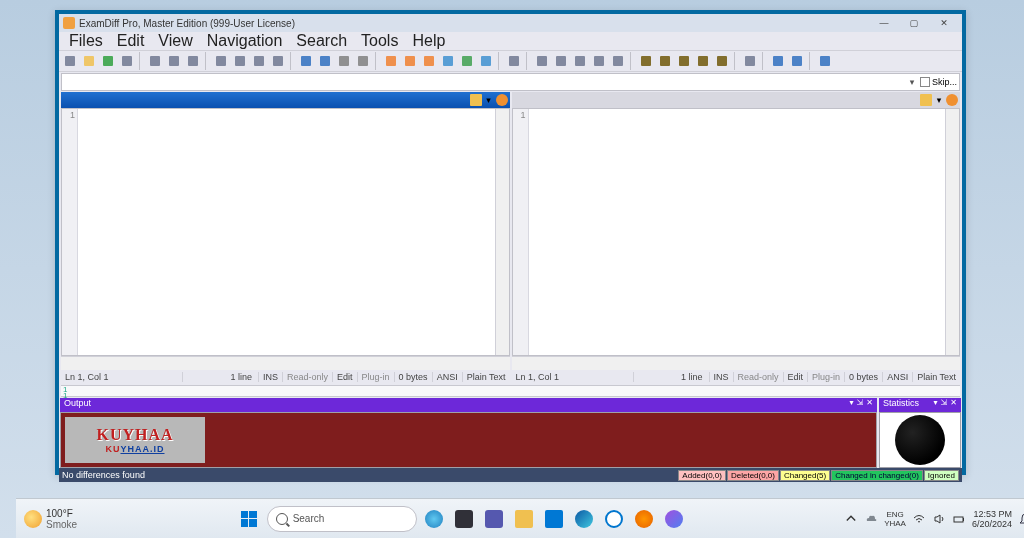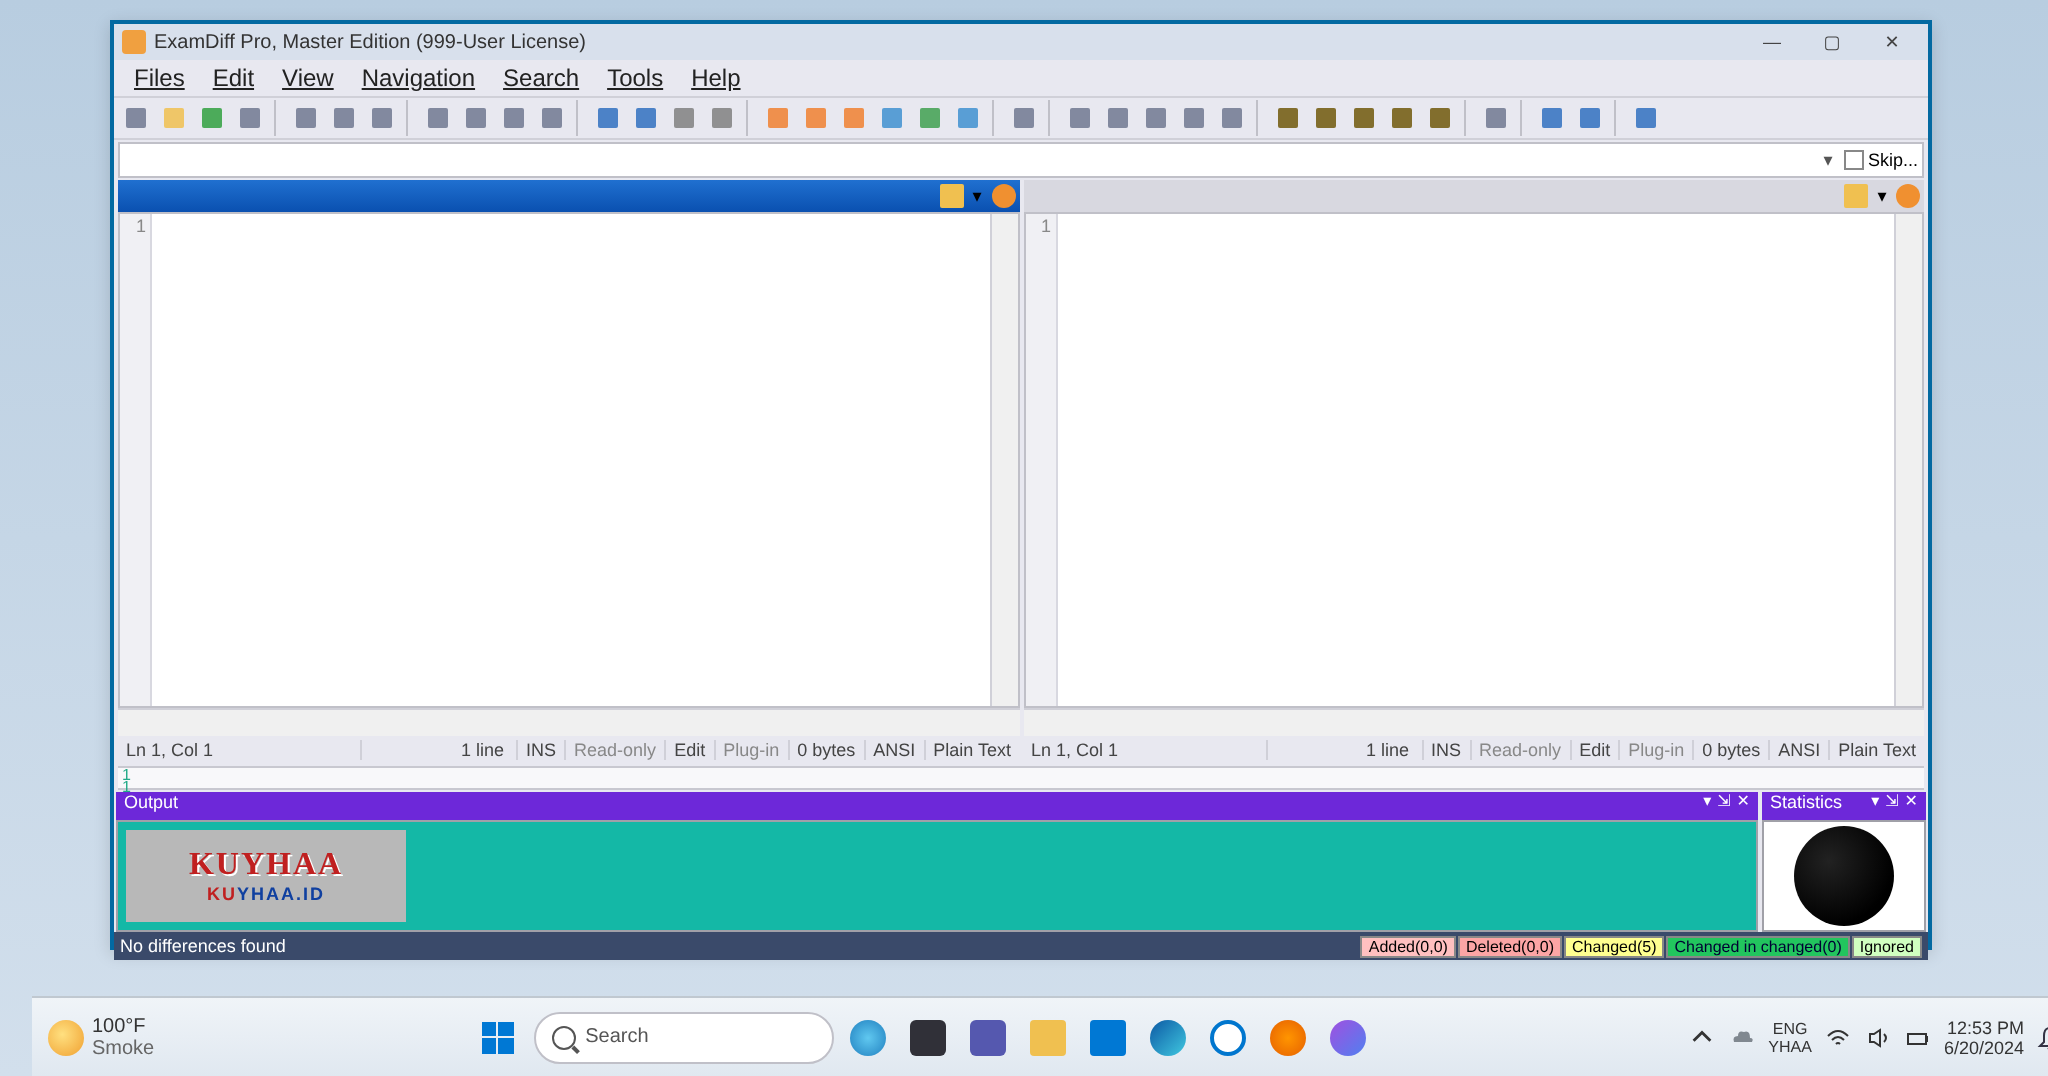--- a/index.html
+++ b/index.html
@@ -1,26 +1,26 @@
 <!DOCTYPE html>
 <html><head>
 <meta charset="utf-8">
 <style>
 * { margin: 0; padding: 0; box-sizing: border-box; font-family: "Segoe UI", Tahoma, sans-serif; }
 body { width: 1024px; height: 538px; background: linear-gradient(180deg, #b8cde0 0%, #c5d6e6 50%, #d2dfec 100%); overflow: hidden; position: relative; }
 
-.app-window { position: absolute; left: 55px; top: 10px; width: 911px; height: 465px; background: #e8e8f0; border: 2px solid #0369a1; box-shadow: 0 2px 8px rgba(0,0,0,0.15); }
+.app-window { position: absolute; left: 55px; top: 10px; width: 911px; height: 465px; background: #e8e8f0; border: 4px solid #0369a1; box-shadow: 0 2px 8px rgba(0,0,0,0.15); }
 
 .titlebar { height: 18px; background: #d8e0ec; display: flex; align-items: center; padding: 0 4px; font-size: 10px; color: #333; }
 .titlebar-icon { width: 12px; height: 12px; background: #f0a040; border-radius: 2px; margin-right: 4px; }
 .titlebar-title { flex: 1; }
 .win-controls { display: flex; gap: 2px; }
 .win-btn { width: 28px; height: 14px; display: flex; align-items: center; justify-content: center; font-size: 9px; color: #444; cursor: pointer; }
 
-.menubar { height: 18px; display: flex; align-items: center; padding: 0 4px; gap: 2px; font-size: 12px; color: #222; text-decoration: underline; }
+.menubar { height: 18px; display: flex; align-items: center; padding: 0 4px; gap: 2px; font-size: 16px; color: #222; }
 .menu-item { padding: 1px 6px; cursor: pointer; }
 
 .toolbar { height: 22px; background: #e8e8f0; border-top: 1px solid #d0d0d8; border-bottom: 1px solid #d0d0d8; display: flex; align-items: center; padding: 0 2px; gap: 1px; }
 .tb-btn { width: 18px; height: 18px; display: flex; align-items: center; justify-content: center; cursor: pointer; border: 1px solid transparent; }
 .tb-btn svg { width: 14px; height: 14px; }
 .tb-sep { width: 4px; height: 18px; border-left: 1px solid #c0c0c8; margin: 0 2px; }
 
 .pathbar { height: 18px; background: #fff; border: 1px solid #c0c0c8; margin: 1px 2px; display: flex; align-items: center; }
 .pathbar-input { flex: 1; border: none; font-size: 10px; padding: 0 4px; outline: none; }
 .pathbar-end { display: flex; align-items: center; gap: 2px; padding-right: 2px; font-size: 9px; }
@@ -54,25 +54,25 @@
 .ruler-mark.m1 { top: -1px; }
 .ruler-mark.m2 { top: 5px; }
 
 .output-section { display: flex; height: 70px; gap: 2px; padding: 0 1px; }
 .output-panel { flex: 1; display: flex; flex-direction: column; }
 .stats-panel { width: 82px; display: flex; flex-direction: column; }
 .panel-title { height: 14px; background: #6d28d9; color: #fff; font-size: 9px; padding: 0 4px; display: flex; align-items: flex-start; }
 .panel-title-spacer { flex: 1; }
 .panel-title-icons { display: flex; gap: 3px; font-size: 8px; }
 .pt-icon { cursor: pointer; }
-.output-body { flex: 1; background: #14b8a6; border: 1px solid #a0a0a8; display: flex; align-items: center; padding: 4px; }
+.output-body { flex: 1; background: #7f1d1d; border: 1px solid #a0a0a8; display: flex; align-items: center; padding: 4px; }
 .watermark { width: 140px; height: 46px; background: #b8b8b8; display: flex; flex-direction: column; align-items: center; justify-content: center; }
 .wm-top { font-size: 16px; font-weight: 900; color: #c02020; font-family: "Times New Roman", serif; letter-spacing: 1px; text-shadow: 1px 1px 0 #fff; }
 .wm-bot { font-size: 9px; font-weight: bold; letter-spacing: 1px; }
-.wm-bot .r { color: #c02020; } .wm-bot .b { color: #1040a0; }
+.wm-bot .r { color: #c02020; } .wm-bot .b { color: #1040a0; text-decoration: underline; }
 .stats-body { flex: 1; background: #fff; border: 1px solid #a0a0a8; display: flex; align-items: center; justify-content: center; }
 .stats-circle { width: 50px; height: 50px; border-radius: 50%; background: radial-gradient(circle at 35% 35%, #222 0%, #000 70%); }
 
 .bottom-status { height: 14px; background: #3a4a6a; display: flex; align-items: center; font-size: 9px; color: #fff; padding: 0 3px; }
 .bs-text { flex: 1; }
 .diff-badges { display: flex; gap: 1px; }
 .diff-badge { padding: 0 3px; font-size: 8px; color: #000; border: 1px solid #888; }
 .db-add { background: #ffc0c0; } .db-del { background: #fca5a5; } .db-chg { background: #ffff90; } .db-cic { background: #22c55e; color: #003; } .db-ign { background: #d0ffc0; }
 
 .taskbar { position: absolute; left: 16px; bottom: 0; width: 1024px; height: 40px; background: linear-gradient(180deg, #f0f4f8, #e0e8f0); border-top: 1px solid #c0c8d0; display: flex; align-items: center; }

